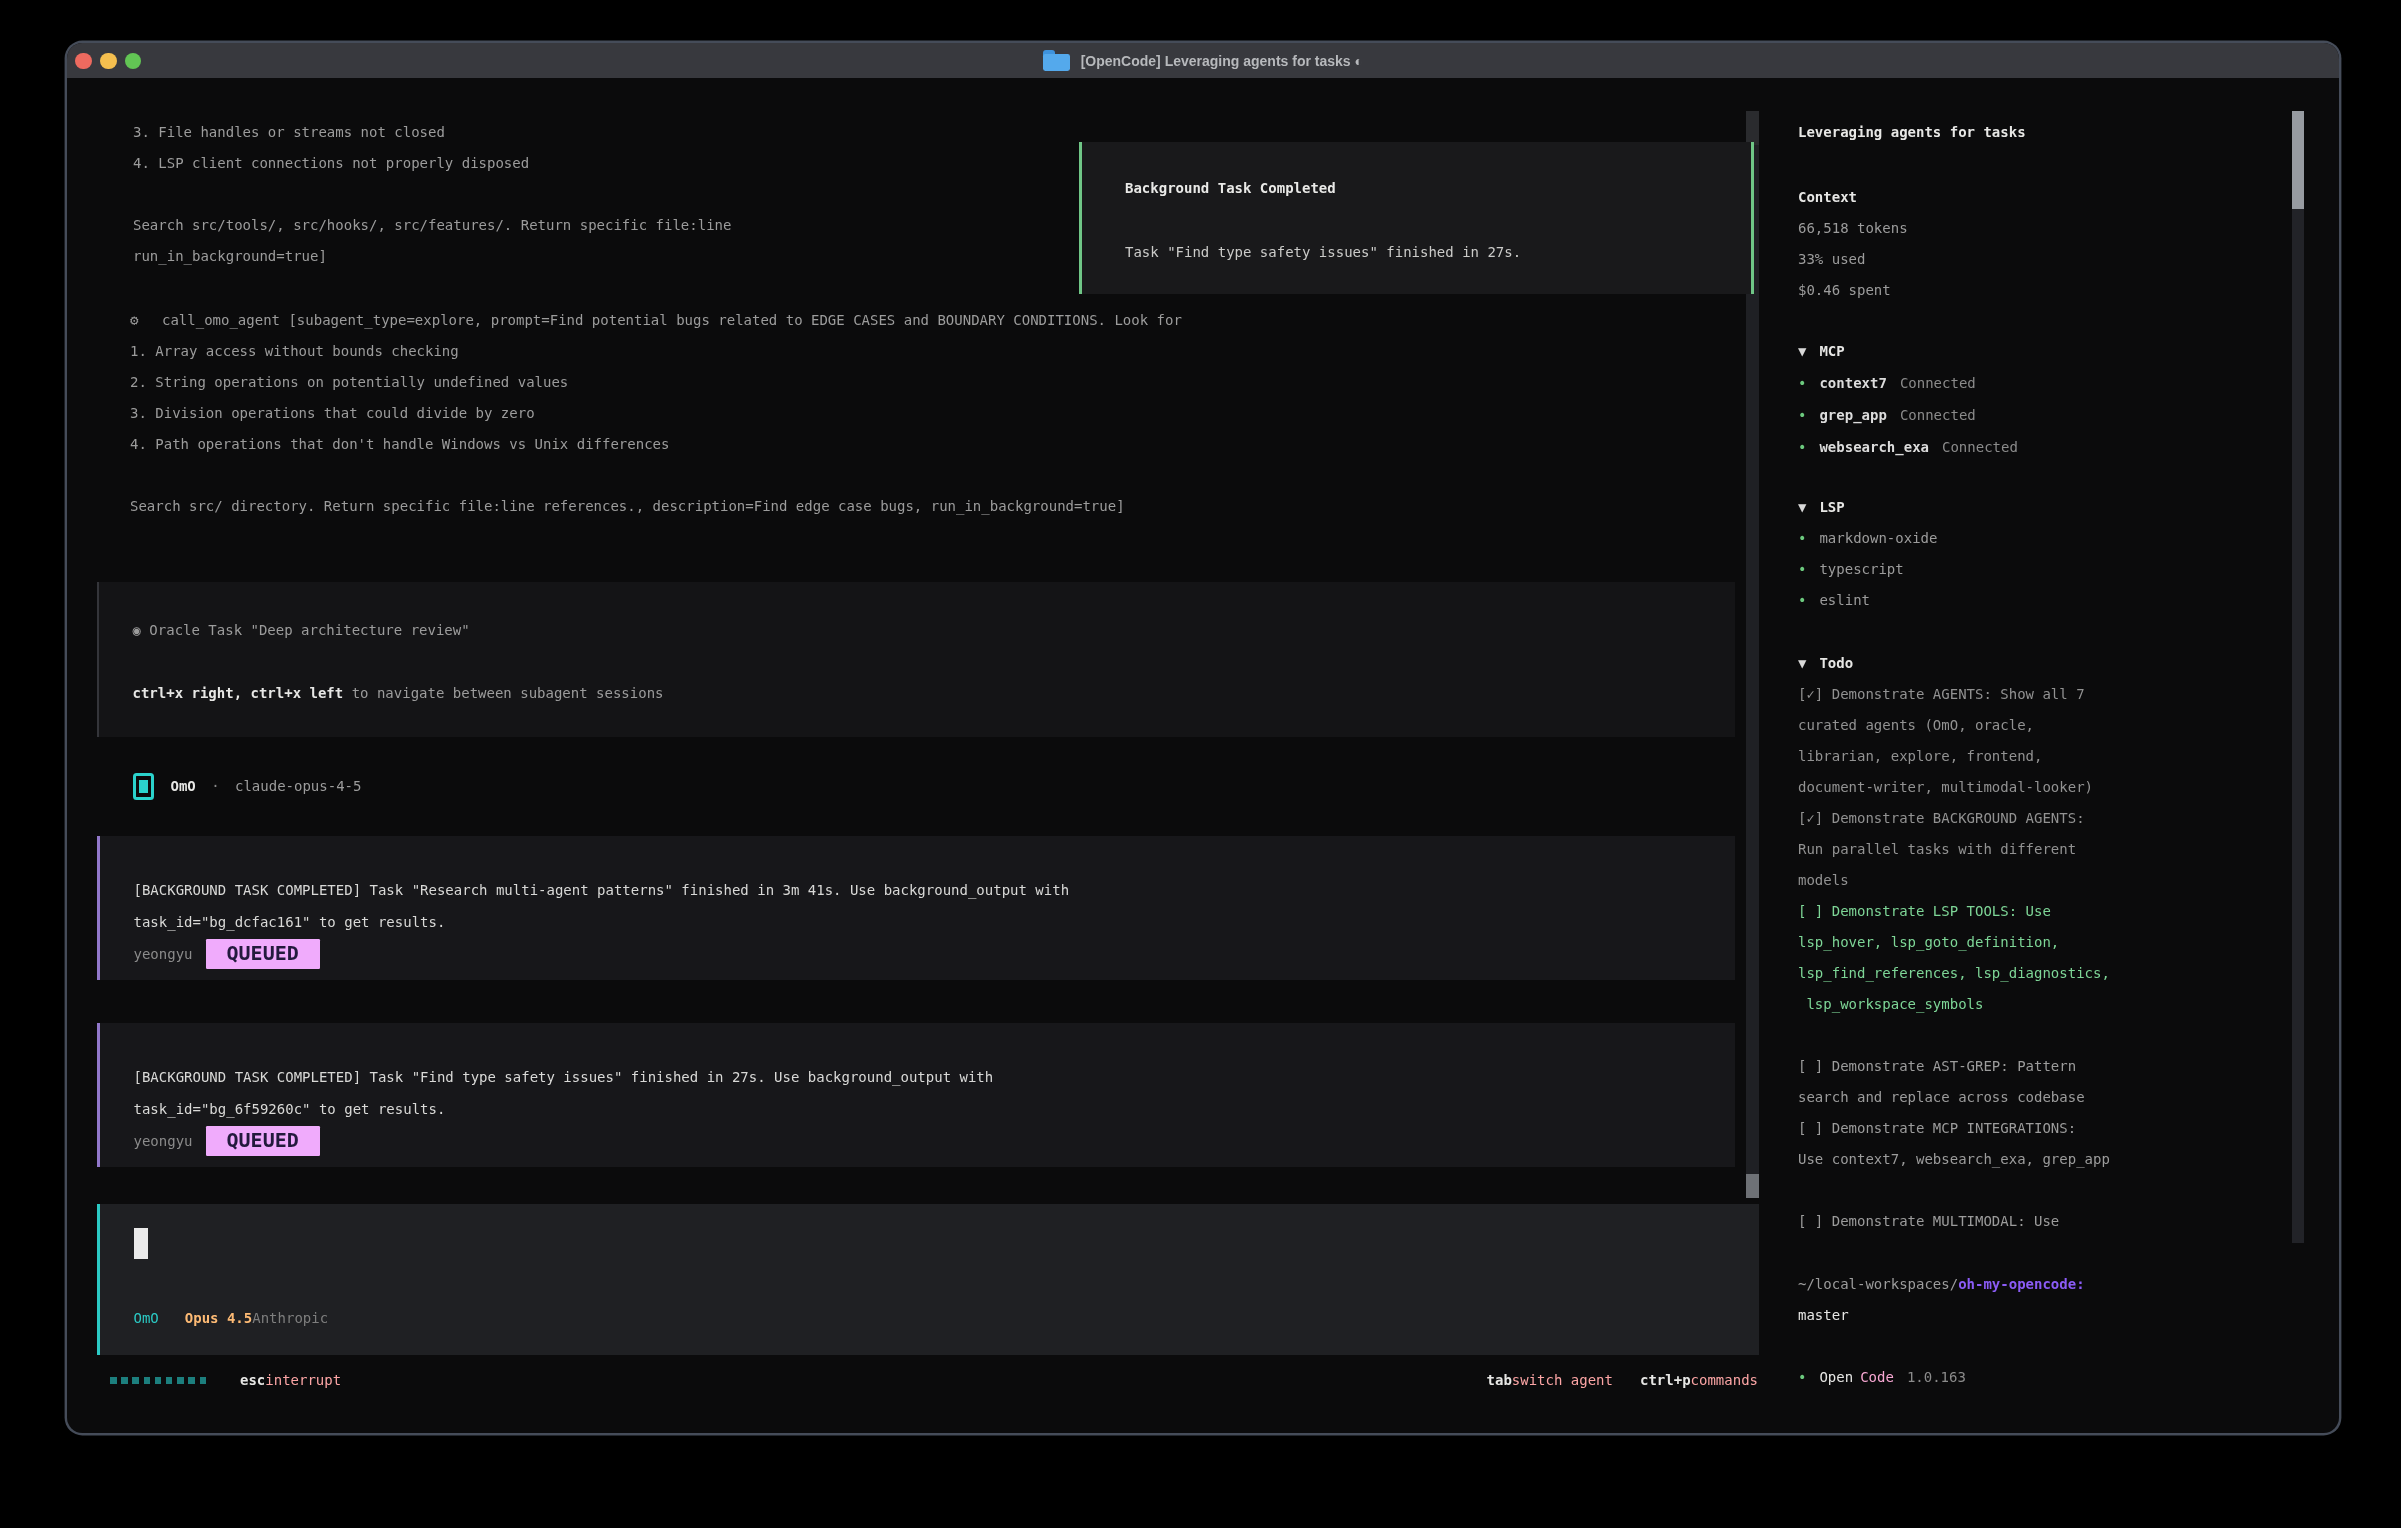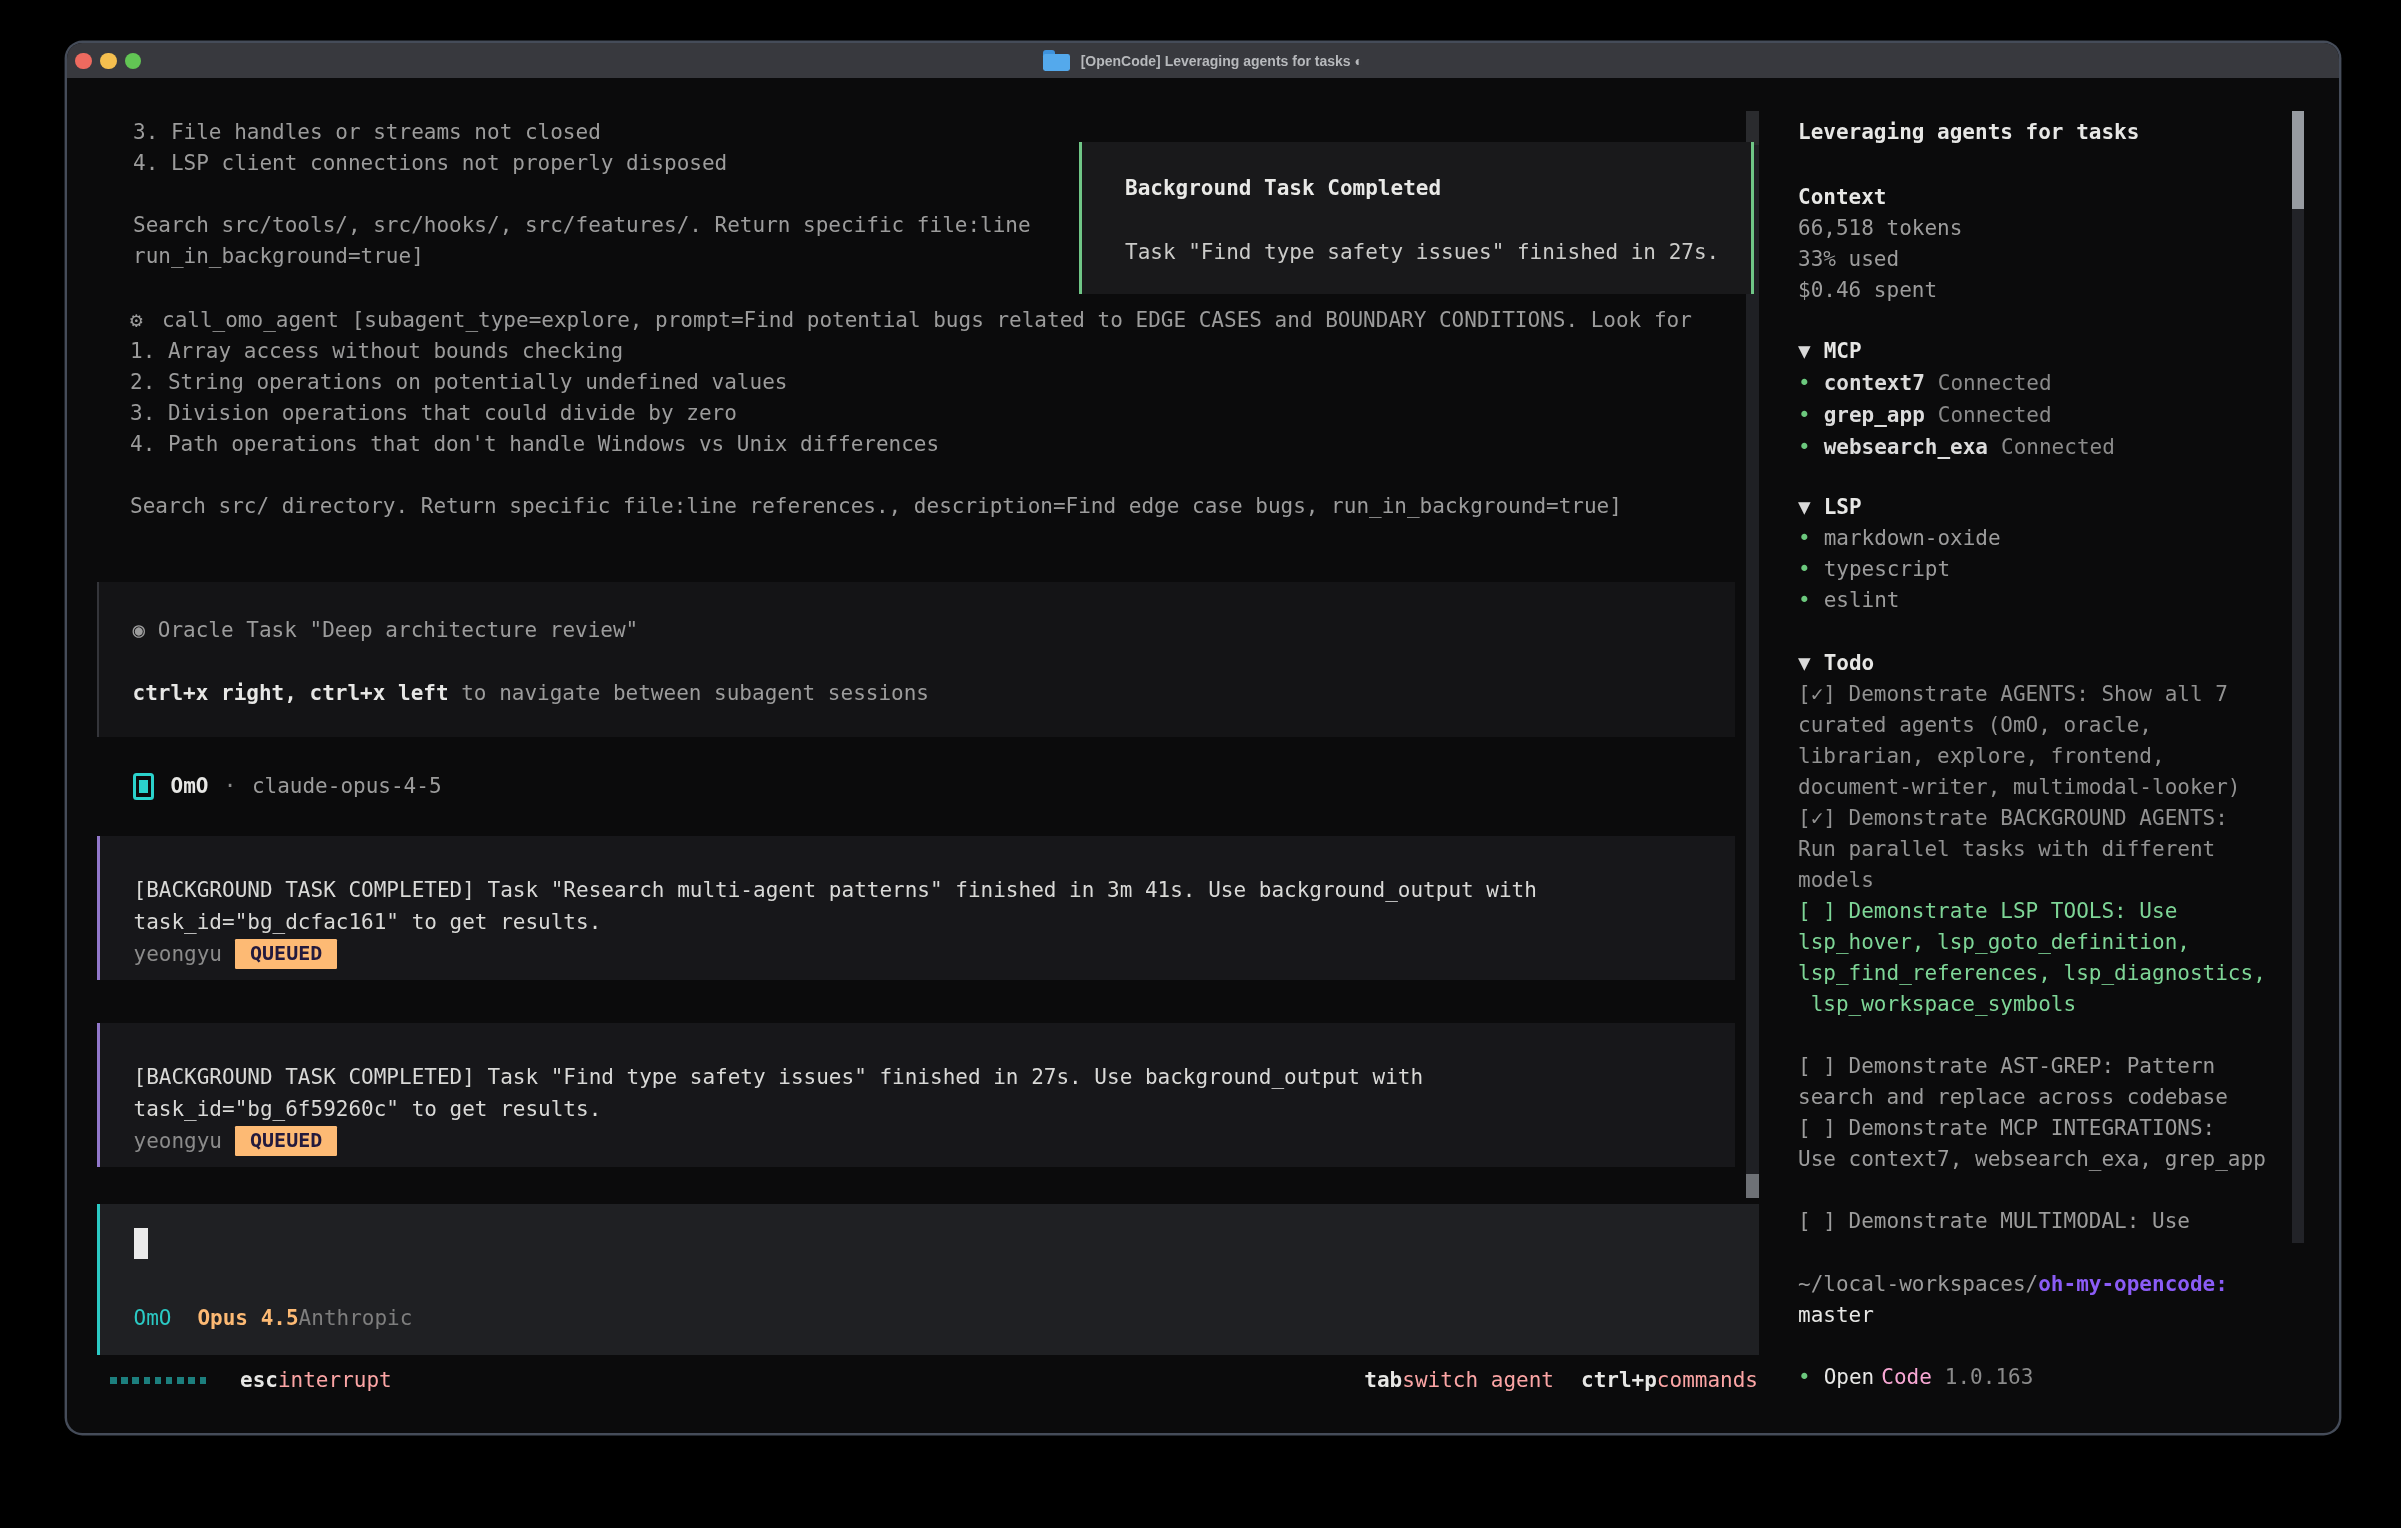--- a/index.html
+++ b/index.html
@@ -15,21 +15,21 @@
   .light{width:16.5px;height:16.5px;border-radius:50%;}
   .light.red{background:#ed6a5f;}
   .light.yellow{background:#f5bf4f;}
   .light.green{background:#62c554;}
   .title-text{font-family:"Liberation Sans",sans-serif;font-weight:700;font-size:14px;color:#b7b9bc;}
   .folder{position:relative;width:27px;height:21px;flex:0 0 auto;}
   .folder-tab{position:absolute;left:0;top:0;width:11.8px;height:8.3px;background:#3e93dd;border-radius:3px 3px 0 0;}
   .folder-body{position:absolute;left:0;top:4.1px;right:0;bottom:0;background:#54a9ec;border-radius:2.4px;}
 
   
-  .mono{font-family:"DejaVu Sans Mono",monospace;font-size:21px;line-height:31px;}
+  .mono{font-family:"DejaVu Sans Mono",monospace;font-size:14px;line-height:31px;}
   .pre{white-space:pre;}
   .gray{color:#9c9c9c;}
   .white{color:#e7e7e5;}
   .bold{font-weight:700;}
   .green{color:#7ed697;}
   .cyan{color:#2bcac5;}
 
   
   #topText{position:absolute;left:66px;top:74px;}
   #gearIcon{position:absolute;left:63px;top:262px;}
@@ -51,22 +51,22 @@
   .agent-icon-core{width:8.3px;height:13px;background:#2bd3cd;}
   .agent-name{color:#e7e7e5;font-weight:700;margin-right:15.4px;}
   .agent-sep{color:#8b8b8b;margin-right:15.4px;}
 
   .task-box{position:absolute;left:29.5px;width:1638px;height:144px;box-sizing:border-box;
             background:#17171a;border-left:3.5px solid #9278cb;padding:38px 0 0 34px;}
   #task1{top:793px;} #task2{top:980px;}
   .task-text{color:#d9d9d7;white-space:pre;line-height:32px;}
   .task-meta{display:flex;align-items:center;height:32px;}
   .task-user{color:#8b8b8b;}
-  .queued{margin-left:13px;background:#fdba74;color:#231a3d;font-weight:700;font-size:20px;
-          line-height:29.5px;padding:0 15px;border-radius:1.2px;}
+  .queued{margin-left:13px;background:#f0abfc;color:#231a3d;font-weight:700;font-size:20px;
+          line-height:29.5px;padding:0 21px;border-radius:1.2px;}
 
   #inputBox{position:absolute;left:29.5px;top:1161px;width:1662px;height:151px;box-sizing:border-box;
             background:#1f2023;border-left:3px solid #2bcac5;}
   .cursor{position:absolute;left:34px;top:23.6px;width:14px;height:31px;background:#eaeaea;}
   .input-meta{position:absolute;left:34px;top:99px;display:flex;align-items:center;}
   .input-model{color:#fdba74;font-weight:700;margin-left:26px;}
   .input-provider{color:#7e7e7e;margin-left:0;}
 
   #statusLeft{position:absolute;left:43px;top:1322px;display:flex;align-items:center;height:31px;}
   .dots{display:flex;gap:4.7px;margin-right:34px;}

